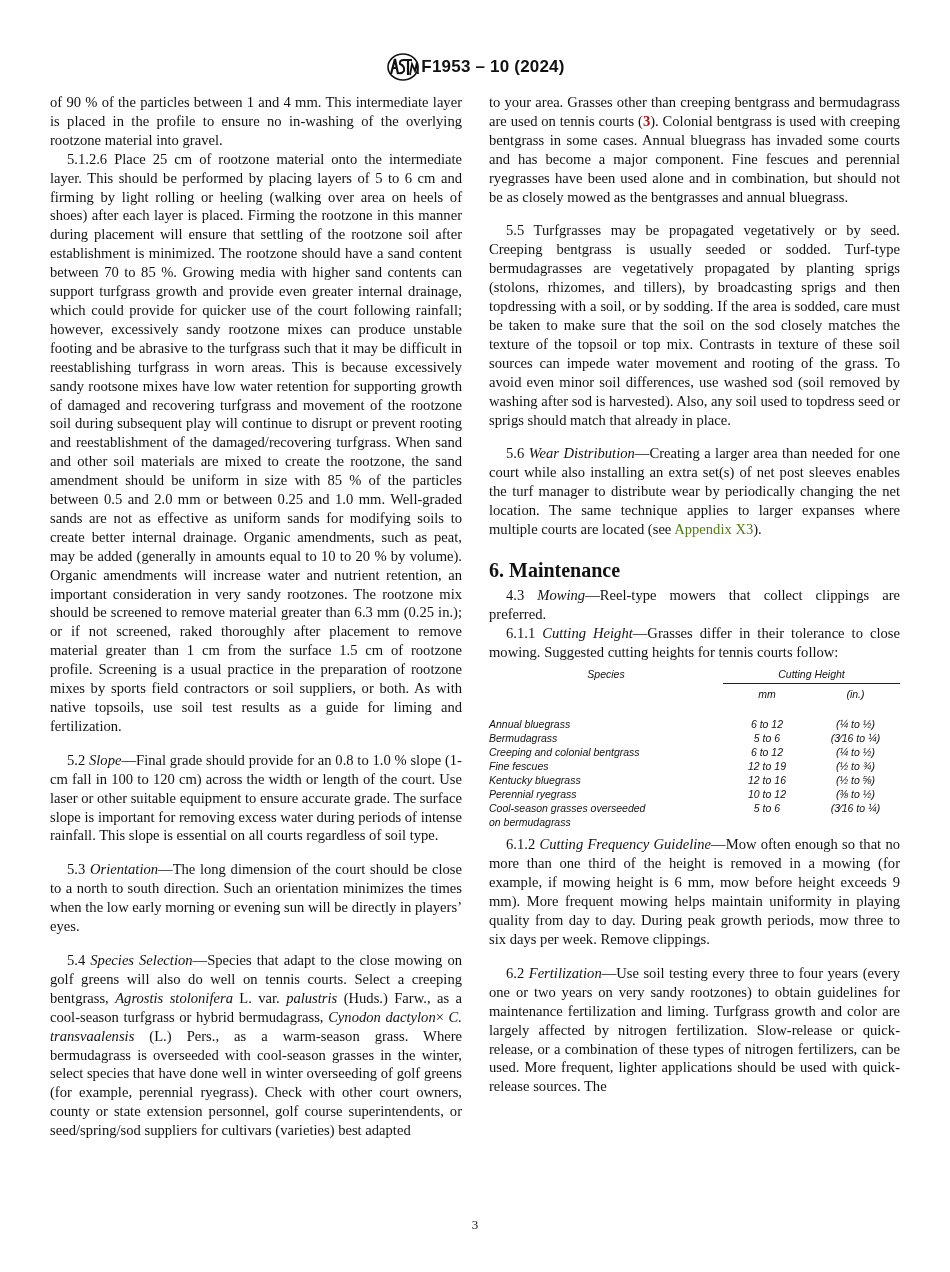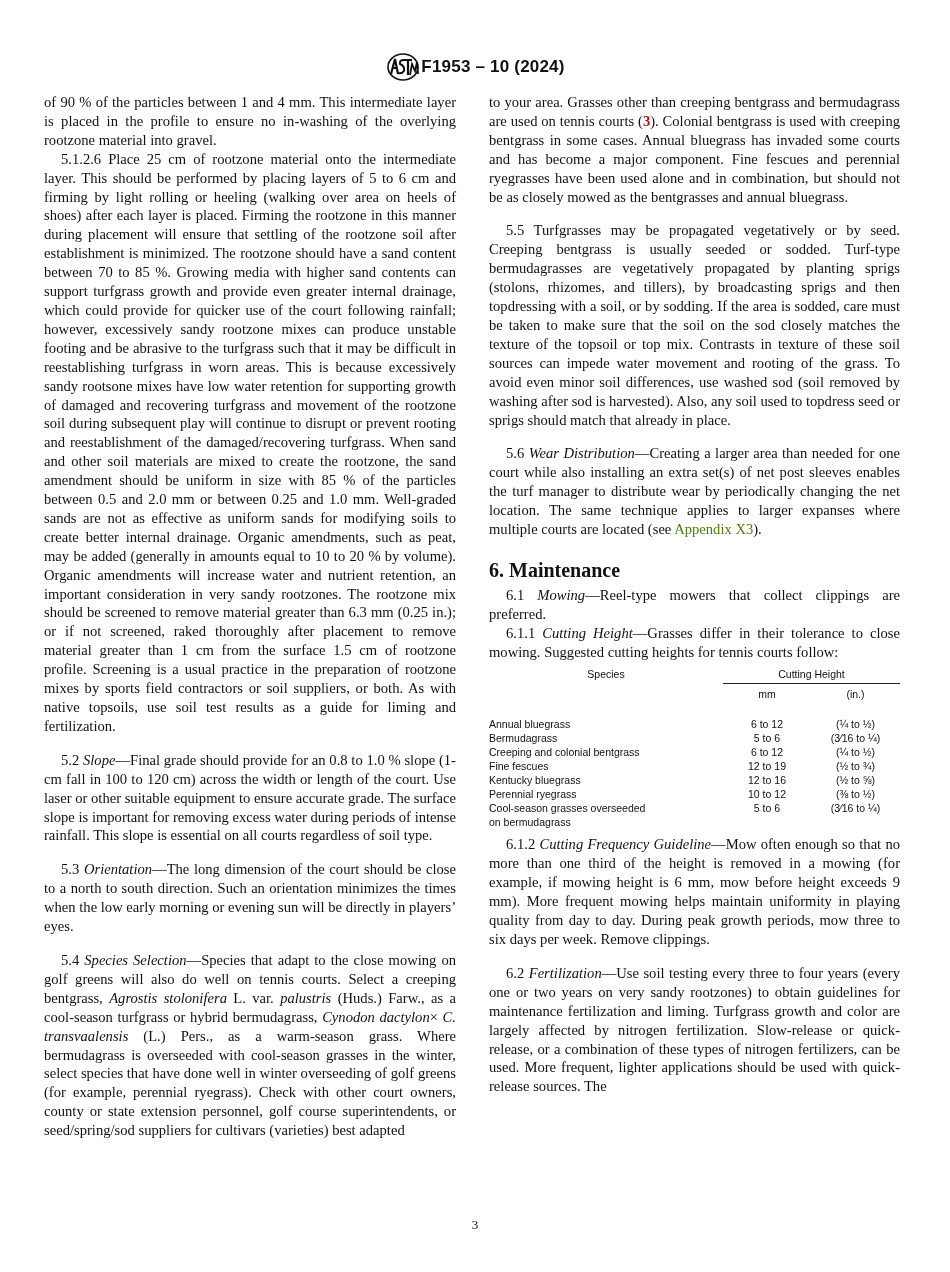--- a/index.html
+++ b/index.html
@@ -3,31 +3,31 @@
 <meta charset="utf-8">
 <style>
   html, body { margin: 0; padding: 0; background: #ffffff; }
   body { width: 950px; height: 1272px; position: relative; overflow: hidden; color: #111; }
   .page { position: absolute; left: 0; top: 0; width: 950px; height: 1272px; }
   .header { position: absolute; top: 52px; left: 0; width: 950px; text-align: center; height: 34px; }
   .header-inner { display: inline-flex; align-items: center; }
   .logo { width: 36px; height: 30px; display: inline-block; }
   .doc-id { font-family: "Liberation Sans", sans-serif; font-weight: bold; font-size: 17px; letter-spacing: 0.2px; }
   .col { position: absolute; top: 93px; width: 412px; font-family: "Liberation Serif", serif; font-size: 14.6px; line-height: 18.9px; text-align: justify; }
-  .col.left { left: 44px; }
+  .col.left { left: 50px; }
   .col.right { left: 489px; width: 411px; }
   p { margin: 0; }
   p.indent { text-indent: 17px; }
   p.gap { margin-top: 15px; }
   em { font-style: italic; }
   .ref { color: #4d7c0f; }
   .ref-bold { color: #b01010; font-weight: bold; }
   h2 { font-family: "Liberation Serif", serif; font-size: 20px; font-weight: bold; margin: 22px 0 6px 0; }
   table.cut { width: 411px; border-collapse: collapse; font-family: "Liberation Sans", sans-serif; font-size: 10.5px; line-height: 14px; margin-top: 6px; margin-bottom: 6px; }
-  table.cut td, table.cut th { padding: 0; font-weight: normal; }
+  table.cut td, table.cut th { padding: 0; font-weight: normal; font-style: italic; }
   .th-species { text-align: center; width: 234px; vertical-align: top; }
   .th-cutting { text-align: center; border-bottom: 1px solid #222; padding-bottom: 2px !important; }
   .th-unit { text-align: center; padding-top: 3px !important; padding-bottom: 16px !important; }
   td.mm { text-align: center; width: 88px; }
   td.in { text-align: center; }
   td.sp { text-align: left; }
   .cont { padding-left: 11px; }
   .footer { position: absolute; top: 1217px; left: 0; width: 950px; text-align: center; font-family: "Liberation Serif", serif; font-size: 13px; }
 </style>
 </head>
@@ -61,21 +61,21 @@
 
   <div class="col right">
     <p><span>to your area. Grasses other than creeping bentgrass and bermudagrass are used on tennis courts (</span><span class="ref-bold">3</span><span>). Colonial bentgrass is used with creeping bentgrass in some cases. Annual bluegrass has invaded some courts and has become a major component. Fine fescues and perennial ryegrasses have been used alone and in combination, but should not be as closely mowed as the bentgrasses and annual bluegrass.</span></p>
 
     <p class="indent gap">5.5 Turfgrasses may be propagated vegetatively or by seed. Creeping bentgrass is usually seeded or sodded. Turf-type bermudagrasses are vegetatively propagated by planting sprigs (stolons, rhizomes, and tillers), by broadcasting sprigs and then topdressing with a soil, or by sodding. If the area is sodded, care must be taken to make sure that the soil on the sod closely matches the texture of the topsoil or top mix. Contrasts in texture of these soil sources can impede water movement and rooting of the grass. To avoid even minor soil differences, use washed sod (soil removed by washing after sod is harvested). Also, any soil used to topdress seed or sprigs should match that already in place.</p>
 
     <p class="indent gap"><span>5.6</span>&nbsp;<em>Wear Distribution</em><span>—Creating a larger area than needed for one court while also installing an extra set(s) of net post sleeves enables the turf manager to distribute wear by periodically changing the net location. The same technique applies to larger expanses where multiple courts are located (see </span><span class="ref">Appendix X3</span><span>).</span></p>
 
     <h2>6.  Maintenance</h2>
 
-    <p class="indent"><span>6.1</span>&nbsp;<em>Mowing</em><span>—Reel-type mowers that collect clippings are preferred.</span></p>
+    <p class="indent"><span>4.3</span>&nbsp;<em>Mowing</em><span>—Reel-type mowers that collect clippings are preferred.</span></p>
 
     <p class="indent"><span>6.1.1</span>&nbsp;<em>Cutting Height</em><span>—Grasses differ in their tolerance to close mowing. Suggested cutting heights for tennis courts follow:</span></p>
 
     <table class="cut">
       <tbody>
           <tr>
         <th class="th-species" rowspan="2">Species</th>
         <th class="th-cutting" colspan="2">Cutting Height</th>
       </tr>
       <tr>

